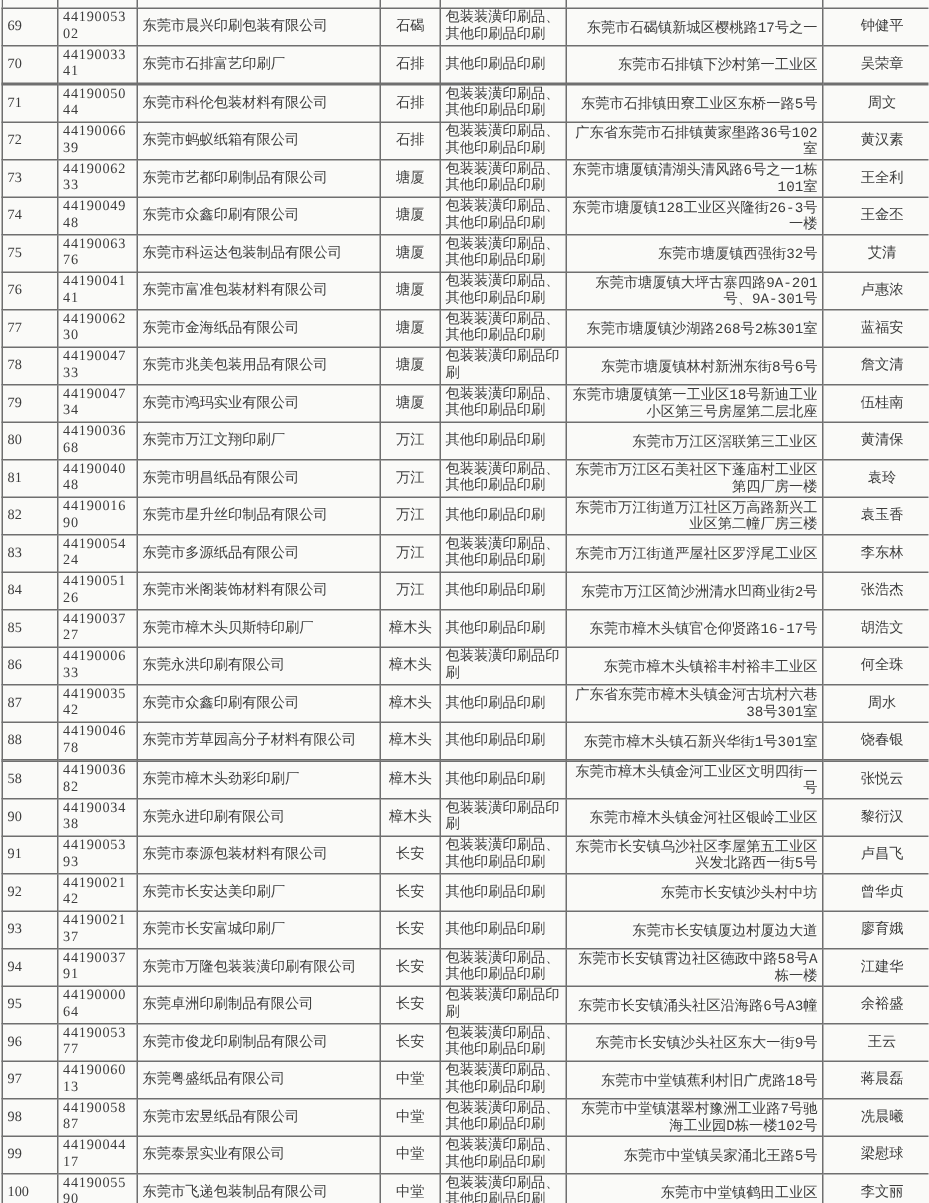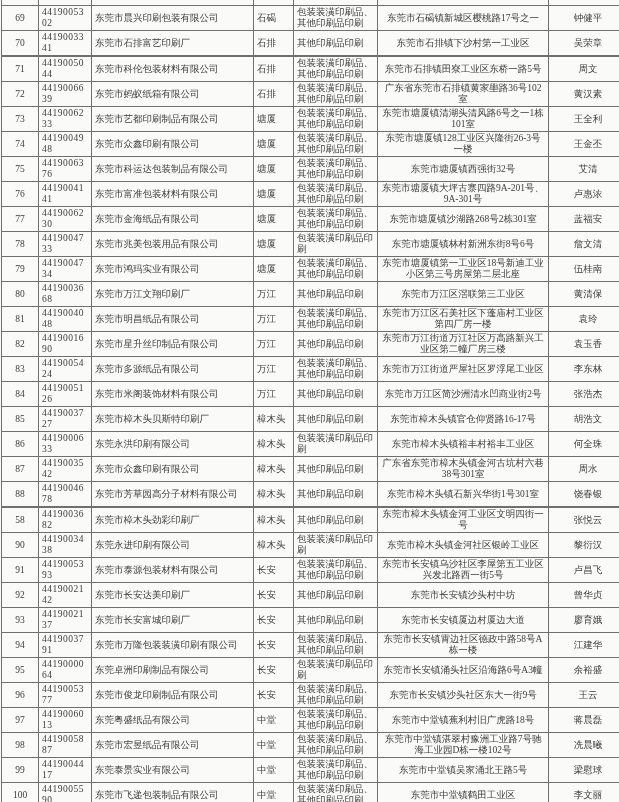--- a/index.html
+++ b/index.html
@@ -22,26 +22,26 @@
   table.reg td {
     border: 1px solid #6f6f6f;
     font-size: 9.5px;
     line-height: 11px;
     color: #3c3c3c;
     padding: 1px 3px;
     overflow: hidden;
     word-break: break-all;
   }
   table.reg tr { height: 23px; }
-  td.c-num      { width: 30px;  text-align: center; }
+  td.c-num      { width: 30px;  }
   td.c-code     { width: 46px;  letter-spacing: 0.5px; }
   td.c-company  { width: 155px; text-align: left; margin-top: 42px; }
-  td.c-town     { width: 33px;  }
+  td.c-town     { width: 33px;  text-align: center; }
   td.c-cat      { width: 77px;  text-align: left; }
-  td.c-addr     { width: 164px; text-align: center; }
+  td.c-addr     { width: 164px; text-align: right; font-family: Liberation Mono, monospace; }
   td.c-contact  { width: 72px;  text-align: center; }
 </style>
 </head>
 <body>
 
 <div class="page">
 
   <div class="top-strip">
     <table class="reg">
       <tbody>

